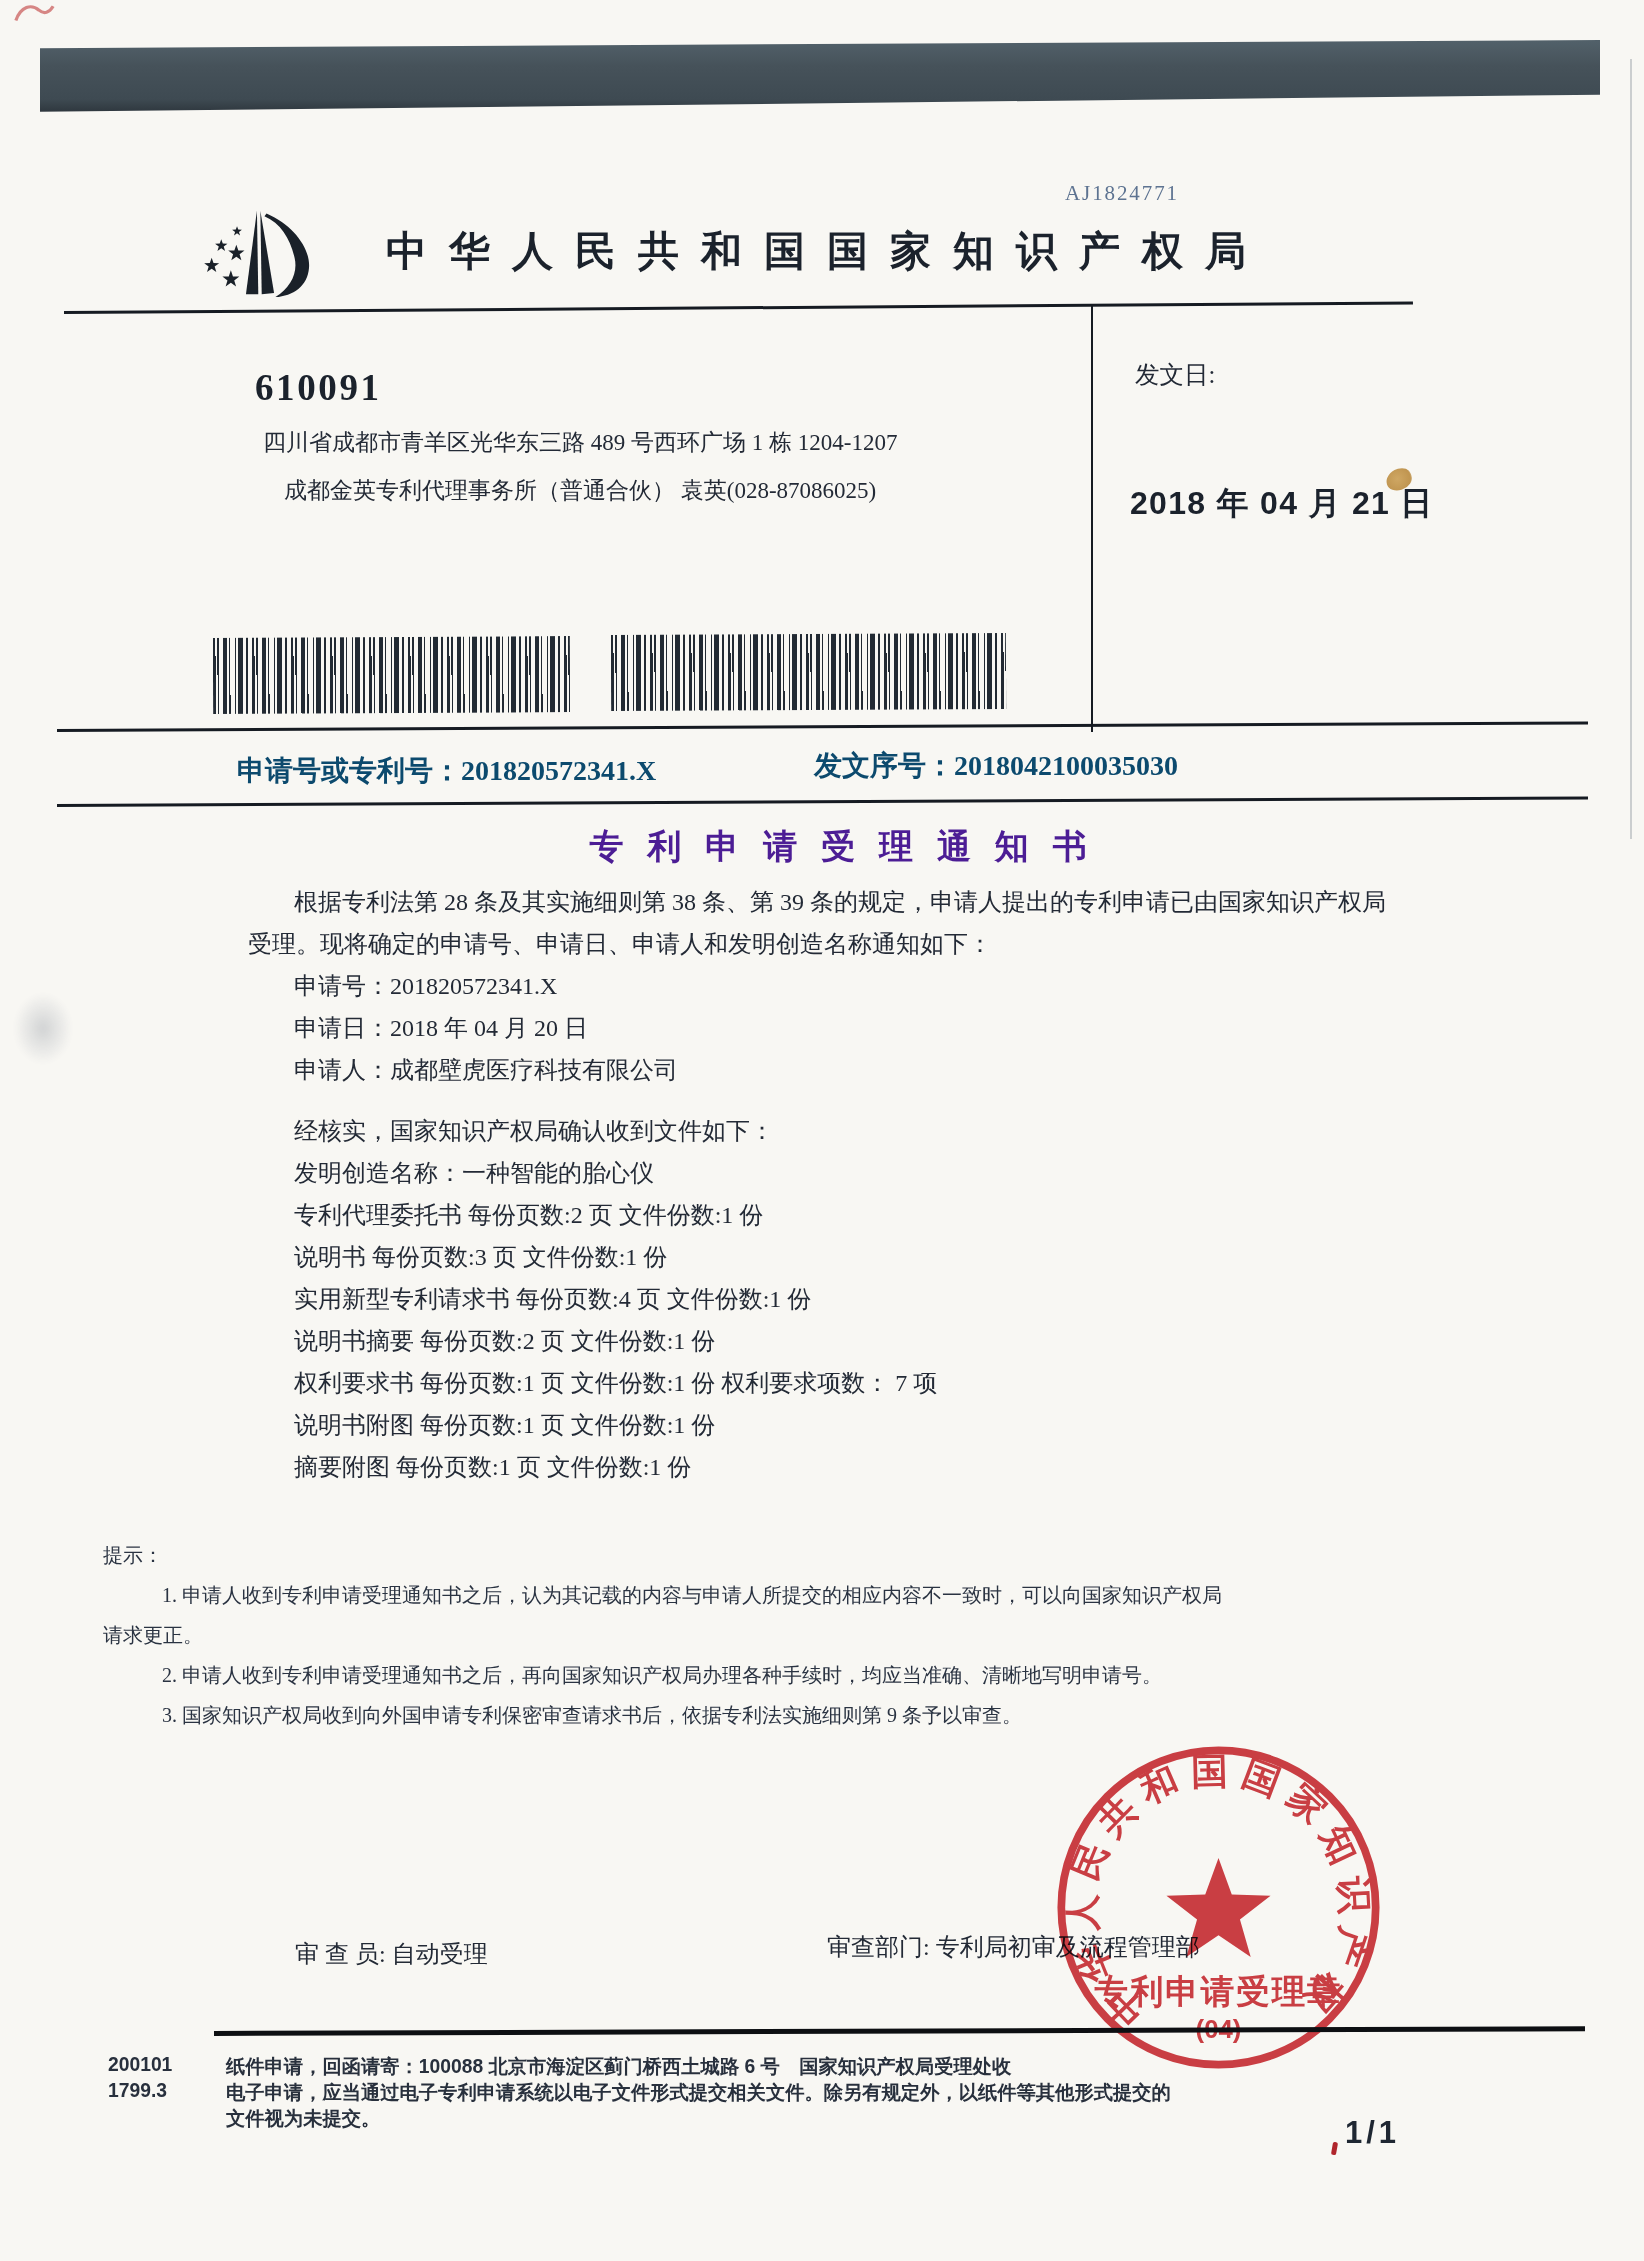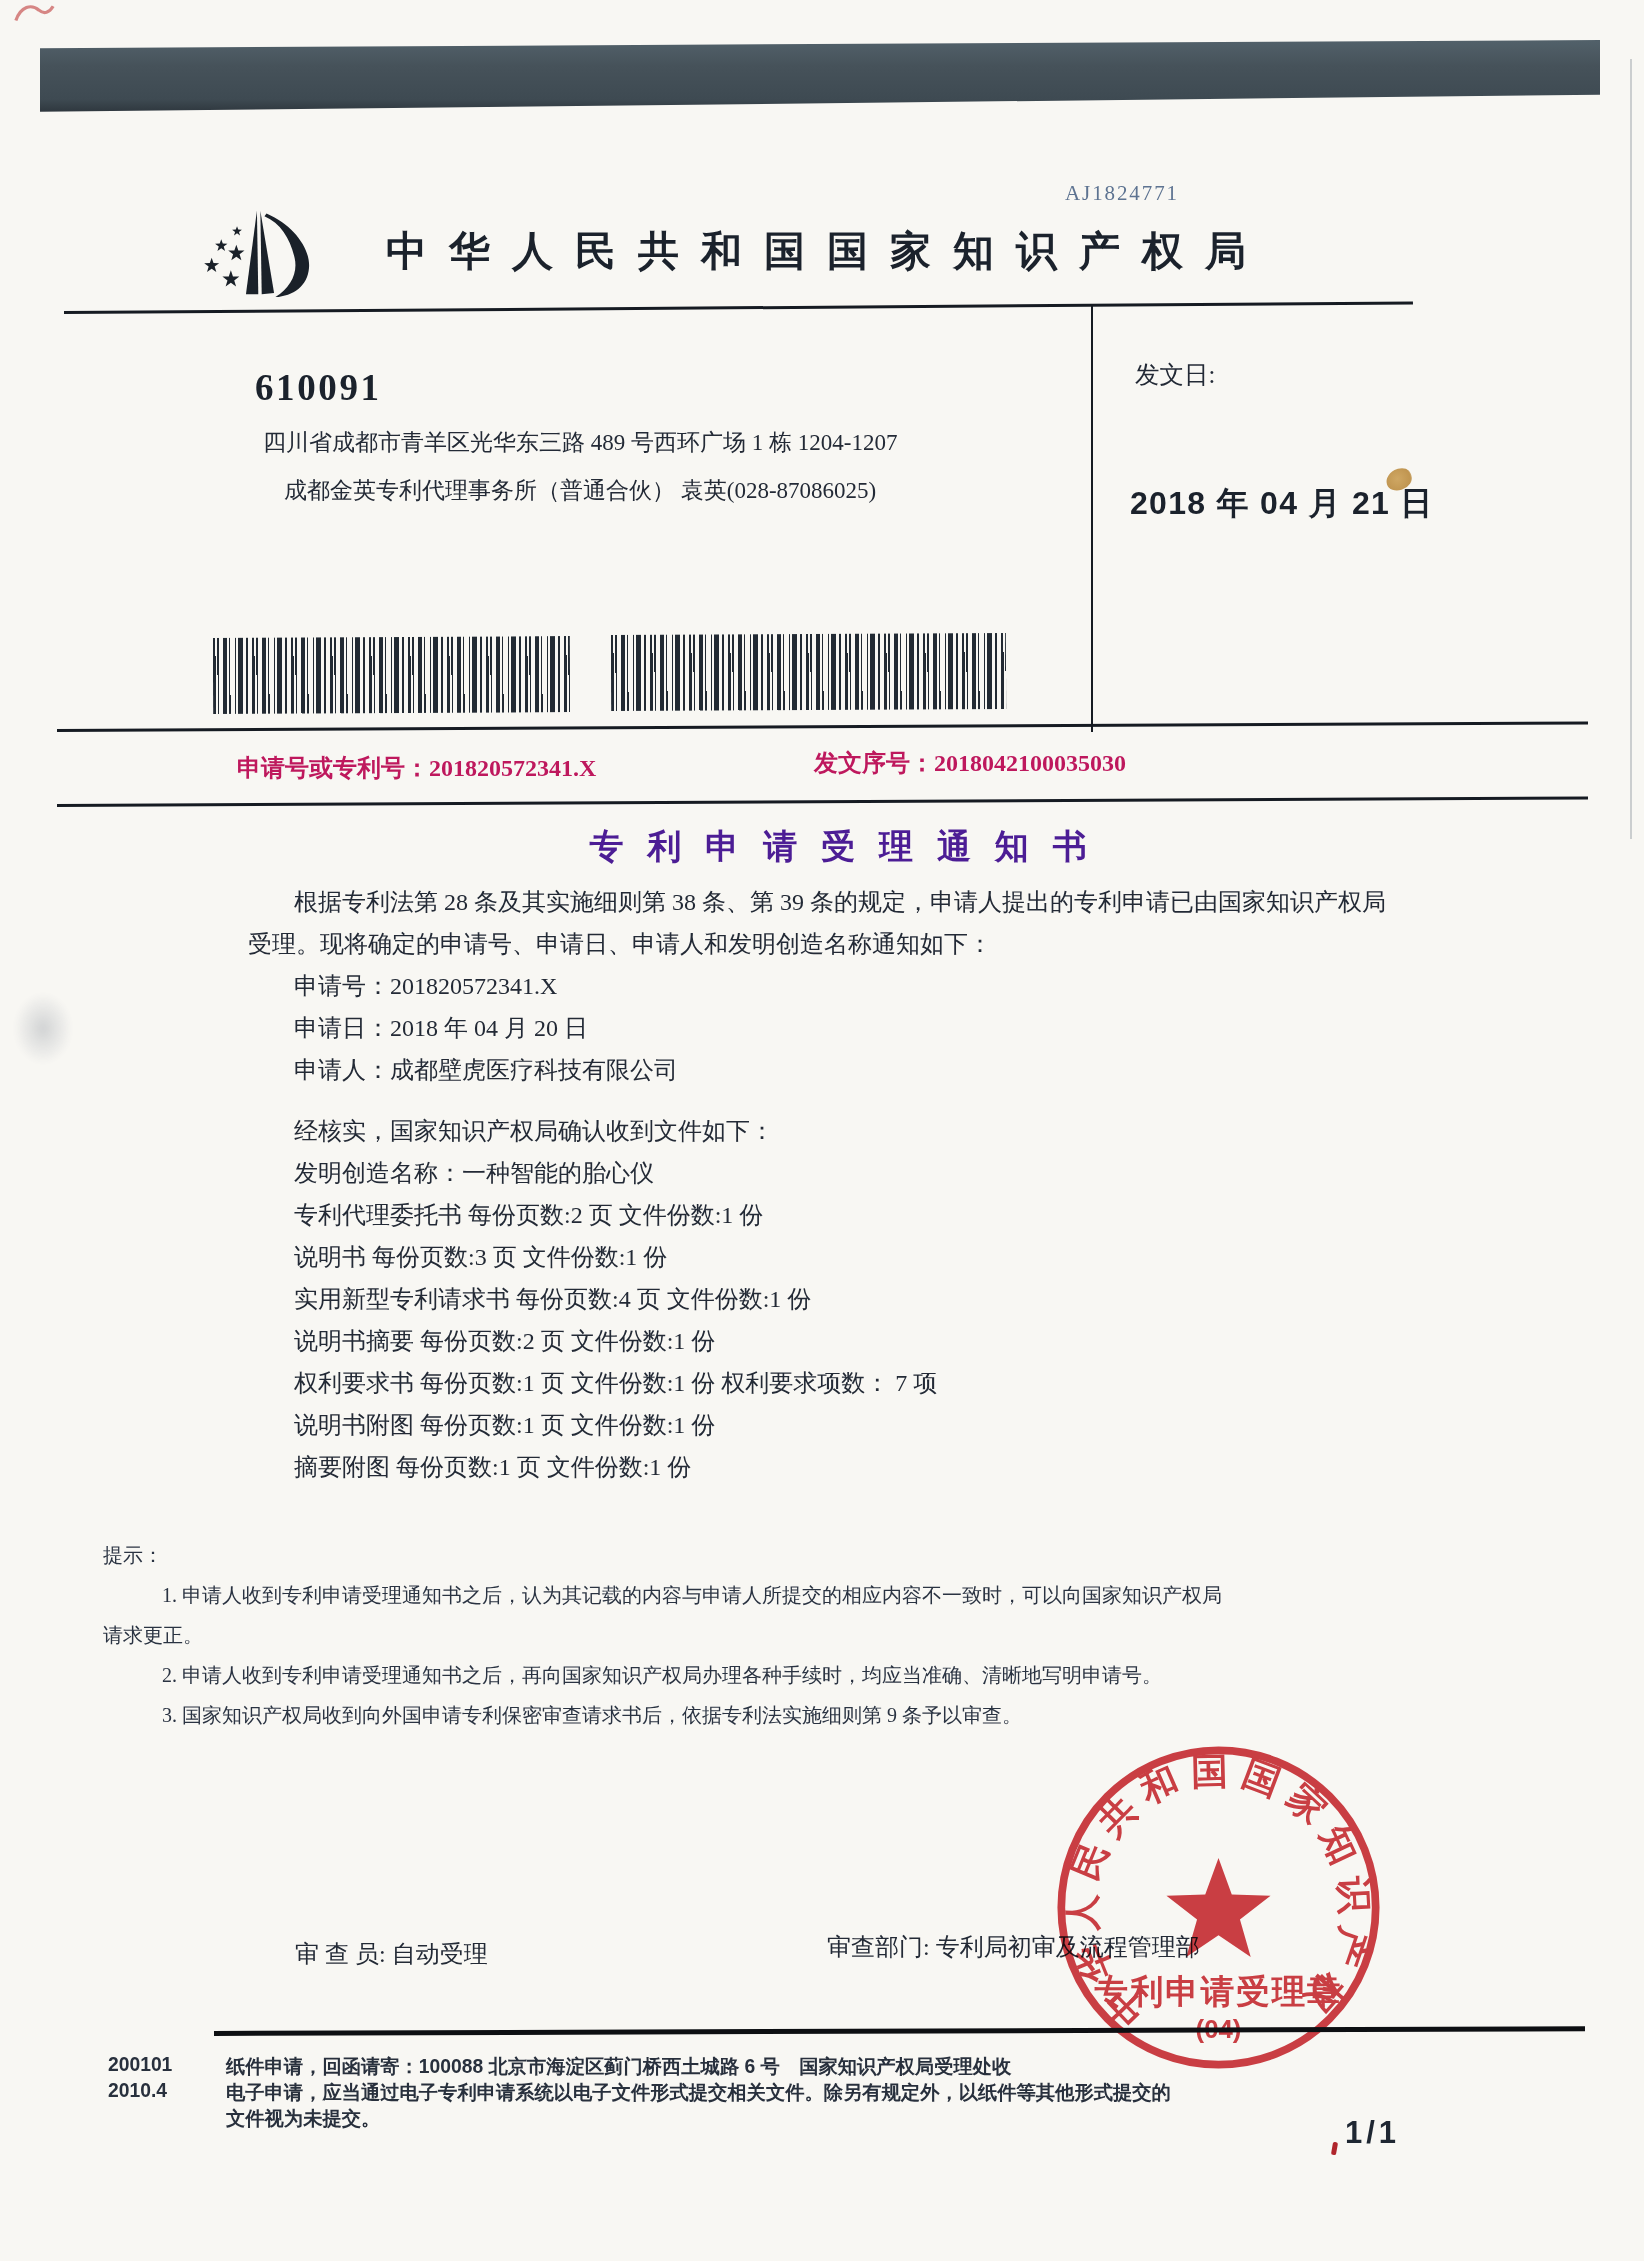--- a/index.html
+++ b/index.html
@@ -44,21 +44,21 @@
       #222a33 0 2.6px,  #f8f7f3 2.6px 4.5px,
       #222a33 4.5px 5.8px, #f8f7f3 5.8px 10.3px,
       #222a33 10.3px 14px,#f8f7f3 14px 16px,
       #222a33 16px 17.4px,#f8f7f3 17.4px 22px,
       #222a33 22px 23px,#f8f7f3 23px 25px,
       #222a33 25px 30px,#f8f7f3 30px 33px,
       #222a33 33px 35px,#f8f7f3 35px 39px);}
   .bc1{left:213px;top:637px;width:357px;}
   .bc2{left:611px;top:634px;width:395px;}
 
-  .ref-row{font-size:24px;font-weight:700;color:#be185d;}
+  .ref-row{font-size:28px;font-weight:700;color:#0c4a6e;}
   .ref-app{left:237px;top:752px;}
   .ref-serial{left:814px;top:747px;}
 
   .notice-title{left:0;top:824px;width:100%;text-align:center;font-size:34px;font-weight:700;letter-spacing:7.7px;color:#4c1d95;}
 
   .body-block{left:216px;top:881px;font-size:24px;line-height:42px;margin-left:32px;}
   .body-block div{white-space:nowrap;}
   .ind{padding-left:46px;}
   .gap-top{margin-top:19.3px;}
 
@@ -178,21 +178,21 @@
     <text font-size="57" font-weight="700" fill="#c9252c" letter-spacing="17" font-family="Liberation Serif, serif">
       <textPath href="#sealArc" startOffset="0">中华人民共和国国家知识产权局</textPath>
     </text>
     <polygon fill="#c9252c" points="260,183 280.6,239.7 340.8,241.7 293.3,278.8 310,336.8 260,303 210,336.8 226.7,278.8 179.2,241.7 239.4,239.7"></polygon>
     <text x="260" y="408" text-anchor="middle" font-size="52" font-weight="700" fill="#c9252c" font-family="Liberation Serif, serif" letter-spacing="3">专利申请受理章</text>
     <text x="260" y="462" text-anchor="middle" font-size="40" font-weight="700" fill="#c9252c" font-family="Liberation Sans, sans-serif">(04)</text>
   </svg>
 
   <div class="rule footer-rule"></div>
   <div class="abs foot fcode1">200101</div>
-  <div class="abs foot fcode2">2010.4</div>
+  <div class="abs foot fcode2">1799.3</div>
   <div class="abs foot fl1">纸件申请，回函请寄：100088 北京市海淀区蓟门桥西土城路 6 号　国家知识产权局受理处收</div>
   <div class="abs foot fl2">电子申请，应当通过电子专利申请系统以电子文件形式提交相关文件。除另有规定外，以纸件等其他形式提交的</div>
   <div class="abs foot fl3">文件视为未提交。</div>
   <div class="abs page-num">1/1</div>
   <div class="red-comma"></div>
 
 </div>
 
 
 </body></html>

